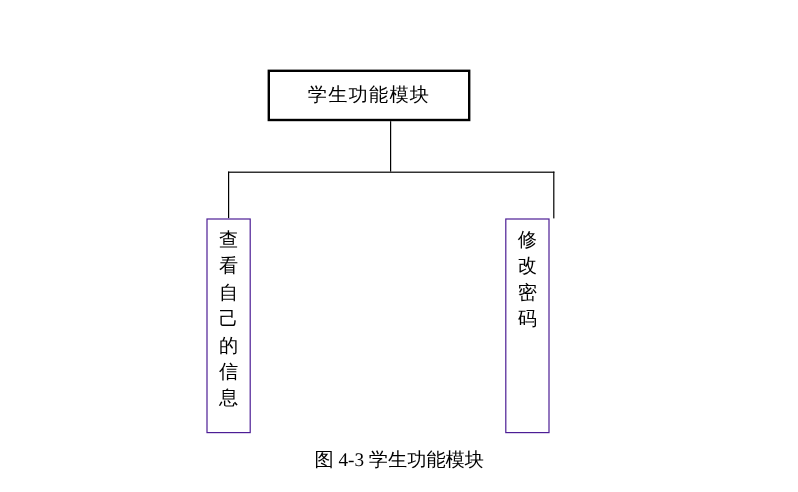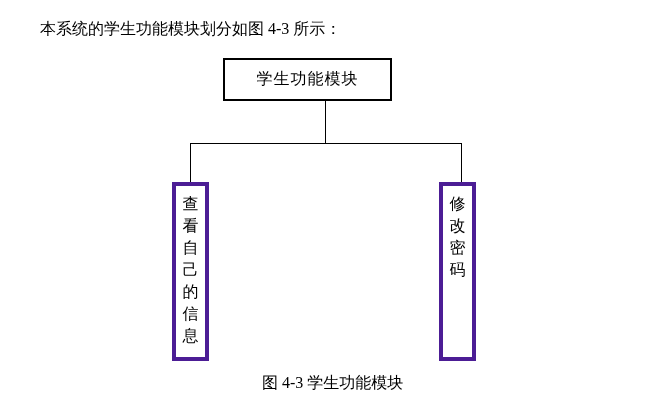--- a/index.html
+++ b/index.html
@@ -39,24 +39,24 @@
     display: flex;
     align-items: center;
     justify-content: center;
     font-size: 16px;
     letter-spacing: 1px;
   }
   .child-box {
     top: 182px;
     width: 37px;
     height: 179px;
-    border: 4px solid #4c1d95;
+    border: 1px solid #4c1d95;
   }
   .child-left  { left: 172px; }
-  .child-right { left: 439px; }
+  .child-right { left: 421px; }
   .vtext {
     display: block;
     width: 16px;
     margin: 7px auto 0 auto;
     font-size: 16px;
     line-height: 22px;
     text-align: center;
     word-break: break-all;
   }
   .line {
@@ -89,21 +89,20 @@
     margin: 0;
     font-size: 16px;
     white-space: nowrap;
   }
 </style>
 </head>
 <body>
 
 <div class="canvas">
 
-  <p class="intro">本系统的学生功能模块划分如图 4-3 所示：</p>
 
   <div>
 
     <div class="box root-box">
       <span>学生功能模块</span>
     </div>
 
     <div class="line trunk"></div>
 
     <div class="line hbar"></div>

